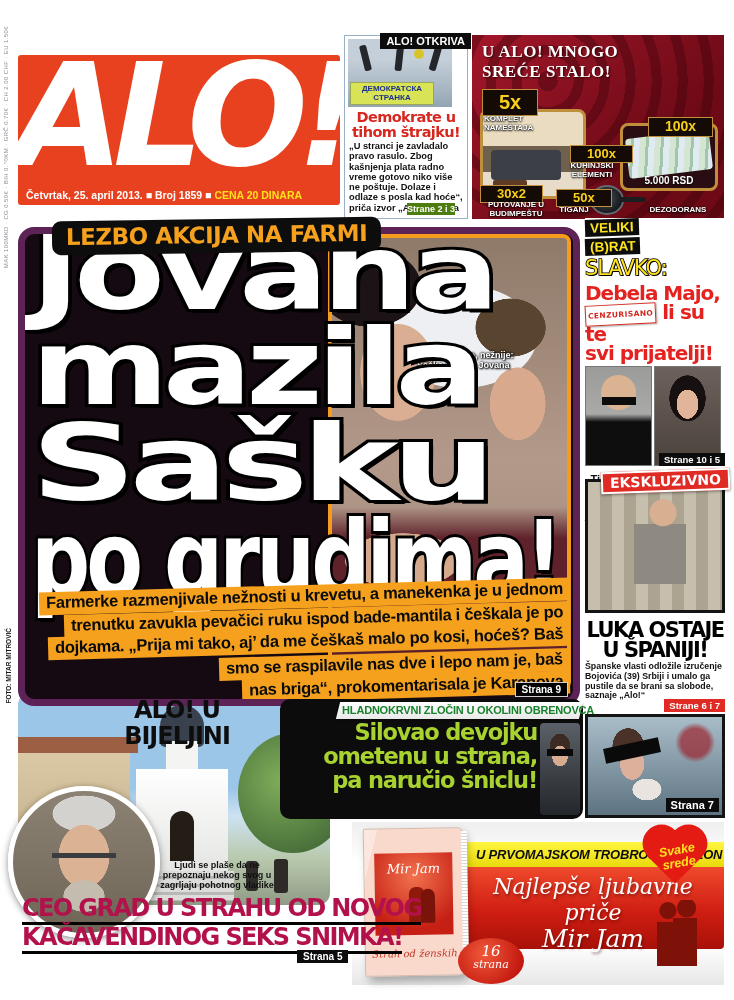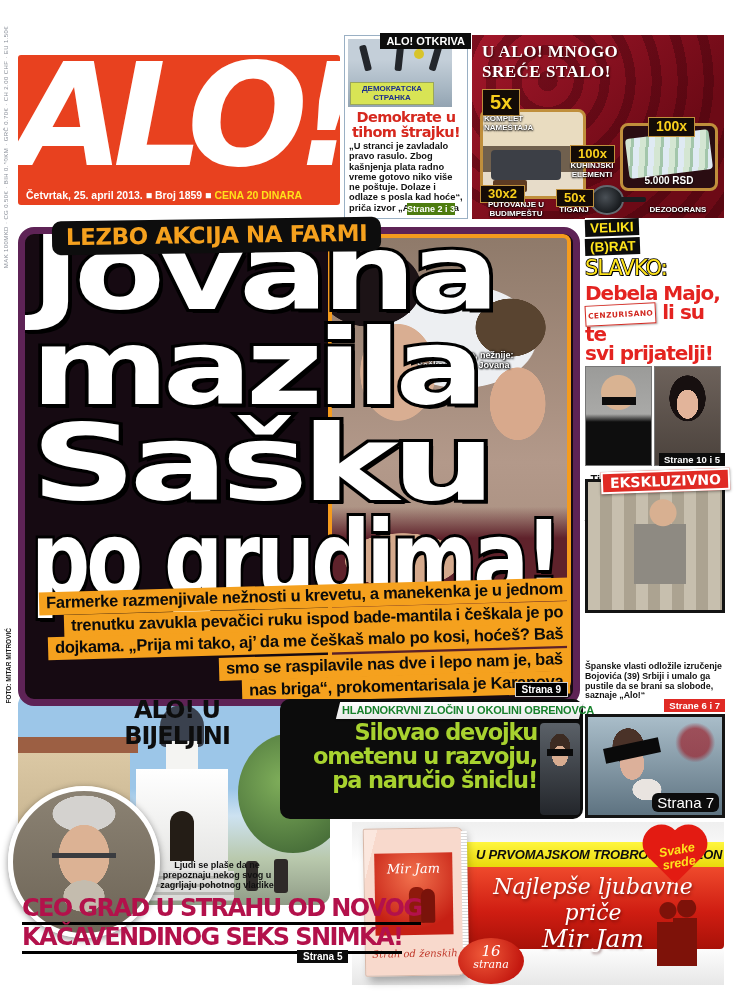--- a/index.html
+++ b/index.html
@@ -34,21 +34,21 @@
   .otk-body{position:absolute;top:105px;left:4px;right:3px;font-size:9.3px;font-weight:bold;line-height:10.3px;color:#111;}
   .otk-page{position:absolute;bottom:3px;right:12px;background:#4d7c0f;color:#fff;font-size:9px;font-weight:bold;padding:1px 0;}
 
   
   .promo{left:472px;top:35px;width:252px;height:184px;z-index:2;overflow:hidden;
      background:repeating-radial-gradient(circle at 30% 25%,rgba(50,0,8,.35) 0 10px,rgba(0,0,0,0) 10px 26px),
                 linear-gradient(135deg,#a3172a,#6d0a16 70%);}
   .promo-title{position:absolute;left:10px;top:7px;color:#fff;font-family:"Liberation Serif",serif;
      font-weight:bold;font-size:17px;line-height:20px;letter-spacing:.5px;text-shadow:1px 1px 2px #300;}
   .chip{position:absolute;background:#140b06;color:#f8cf1c;font-weight:bold;border:1px solid #bf8f3c;
-     padding:0 7px;line-height:1.25;white-space:nowrap;z-index:3;}
+     padding:0 16px;line-height:1.25;white-space:nowrap;z-index:3;}
   .pz-label{position:absolute;color:#fff;font-weight:bold;font-size:8px;line-height:8.6px;
      text-shadow:0 1px 2px #000,0 0 2px #000;z-index:3;}
   .gold-box{position:absolute;border:3px solid #c08f3c;border-radius:8px;overflow:hidden;z-index:1;}
   .furn{left:8px;top:74px;width:106px;height:90px;background:linear-gradient(180deg,#e9dcc0 0 40%,#70604e 40% 72%,#e7dcc9 72%);}
   .furn-sofa{position:absolute;left:8px;top:38px;width:70px;height:30px;background:#3c3f46;border-radius:4px;}
   .furn-table{position:absolute;left:10px;bottom:4px;width:34px;height:12px;background:#5e3b22;border-radius:2px;}
   .money{left:148px;top:88px;width:98px;height:68px;background:#2a0d12;}
   .notes{position:absolute;left:4px;top:8px;right:4px;bottom:14px;border-radius:4px;transform:rotate(-7deg);
      background:repeating-linear-gradient(100deg,#d4e6d2 0 6px,#a3c6ab 6px 9px,#dfeaf3 9px 15px);}
   .money-label{position:absolute;left:148px;top:140px;width:98px;text-align:center;color:#fff;font-weight:bold;
@@ -136,21 +136,21 @@
 
   
   .shower{left:585px;top:714px;width:140px;height:104px;border:3px solid #141414;z-index:2;
      background:
        radial-gradient(circle at 80% 26%,rgba(155,25,35,.65) 0 14px,rgba(0,0,0,0) 20px),
        radial-gradient(ellipse 20px 26px at 33% 48%,#dcb09a 0 60%,rgba(0,0,0,0) 61%),
        radial-gradient(ellipse 26px 30px at 30% 30%,#4a3228 0 60%,rgba(0,0,0,0) 61%),
        radial-gradient(ellipse 24px 18px at 44% 74%,#e9e4e0 0 60%,rgba(0,0,0,0) 61%),
        linear-gradient(180deg,#a9bdc9,#5e7381);}
   .censor-bar{position:absolute;left:16px;top:26px;width:56px;height:15px;background:#0a0a0a;transform:rotate(-12deg);}
-  .shower-page{position:absolute;right:3px;bottom:3px;background:#0c0c0c;color:#fff;font-size:15px;font-weight:normal;padding:1px 5px;border-radius:6px;}
+  .shower-page{position:absolute;right:3px;bottom:3px;background:#0c0c0c;color:#fff;font-size:11px;font-weight:bold;padding:1px 5px;}
 
   
   .bij-photo{left:18px;top:693px;width:312px;height:212px;border-radius:12px;overflow:hidden;z-index:1;
      background:linear-gradient(180deg,#9cc6e8 0 45%,#cde2f1 58%,#b9c9ad 78%,#8f9b86);}
   .bld{position:absolute;left:0;top:56px;width:112px;height:104px;background:linear-gradient(#dcc9a5,#c3b08c);}
   .bld-roof{position:absolute;left:0;top:44px;width:120px;height:16px;background:#9c5f43;}
   .ch-dome{position:absolute;left:142px;top:12px;width:44px;height:42px;background:#3a414e;border-radius:50% 50% 12% 12%;}
   .ch-cross{position:absolute;left:162px;top:0;width:3px;height:14px;background:#d7a93c;}
   .ch-tower{position:absolute;left:148px;top:48px;width:32px;height:34px;background:#f4f4f2;}
   .ch-body{position:absolute;left:118px;top:76px;width:92px;height:104px;background:linear-gradient(#ffffff,#e4e4e2);}
@@ -340,20 +340,24 @@
     <div class="brat-photos">
       <span class="ph ph-man"></span><span class="ph ph-woman"></span>
     </div>
     <div class="brat-body">„Ti si nimfomanka!“, uzvratio je Labović na prozivke Nikolićeve da mu je penis mali</div>
     <div class="brat-page">Strane 10 i 5</div>
   </div>
 
   <div class="abs eksk">
     <div class="eksk-photo"></div>
     <div class="eksk-tag">EKSKLUZIVNO</div>
+    <div class="eksk-headline">
+      <span>LUKA OSTAJE</span><br>
+      <span>U ŠPANIJI!</span>
+    </div>
     <div class="eksk-body">Španske vlasti odložile izručenje Bojovića (39) Srbiji i umalo ga pustile da se brani sa slobode, saznaje „Alo!“</div>
     <div class="eksk-page">Strane 6 i 7</div>
   </div>
 
   <div class="abs shower">
     <div class="censor-bar"></div>
     <div class="shower-page">Strana 7</div>
   </div>
 
   <div class="abs bij-photo">
@@ -381,21 +385,21 @@
   </div>
   <div class="bij-page">Strana 5</div>
 
   <div class="abs crime">
     <div class="crime-photo-left"></div>
     <div class="crime-kicker">
       <span>HLADNOKRVNI ZLOČIN U OKOLINI OBRENOVCA</span>
     </div>
     <div class="crime-headline">
       <span>Silovao devojku</span><br>
-      <span>ometenu u razvoju,</span><br>
+      <span>ometenu u strana,</span><br>
       <span>pa naručio šniclu!</span>
     </div>
     <div class="crime-photo-right"></div>
   </div>
 
   <div class="abs mirjam">
     <div class="mj-strip">
       <span>U PRVOMAJSKOM TROBROJU POKLON</span>
     </div>
     <div class="mj-banner"></div>

